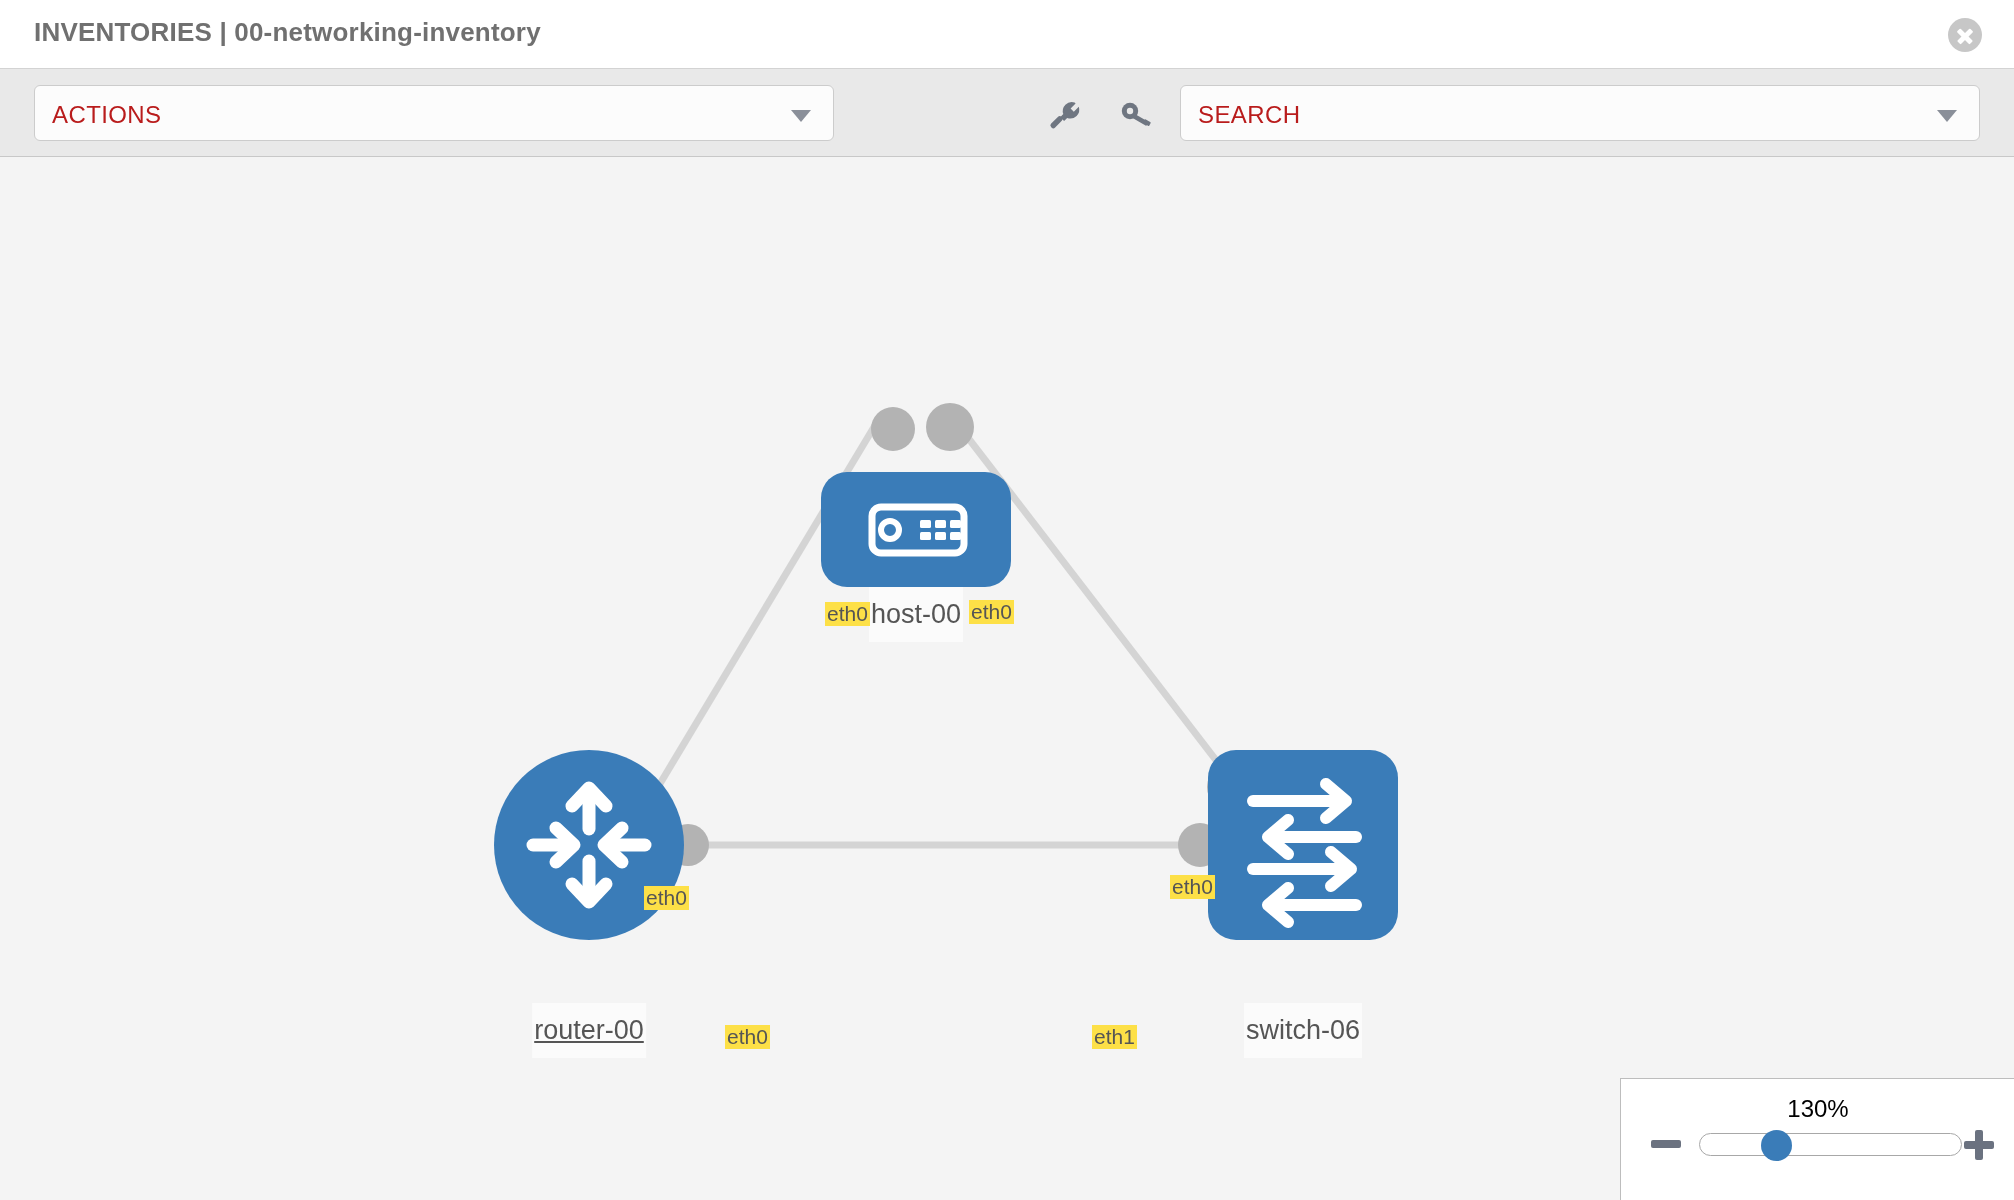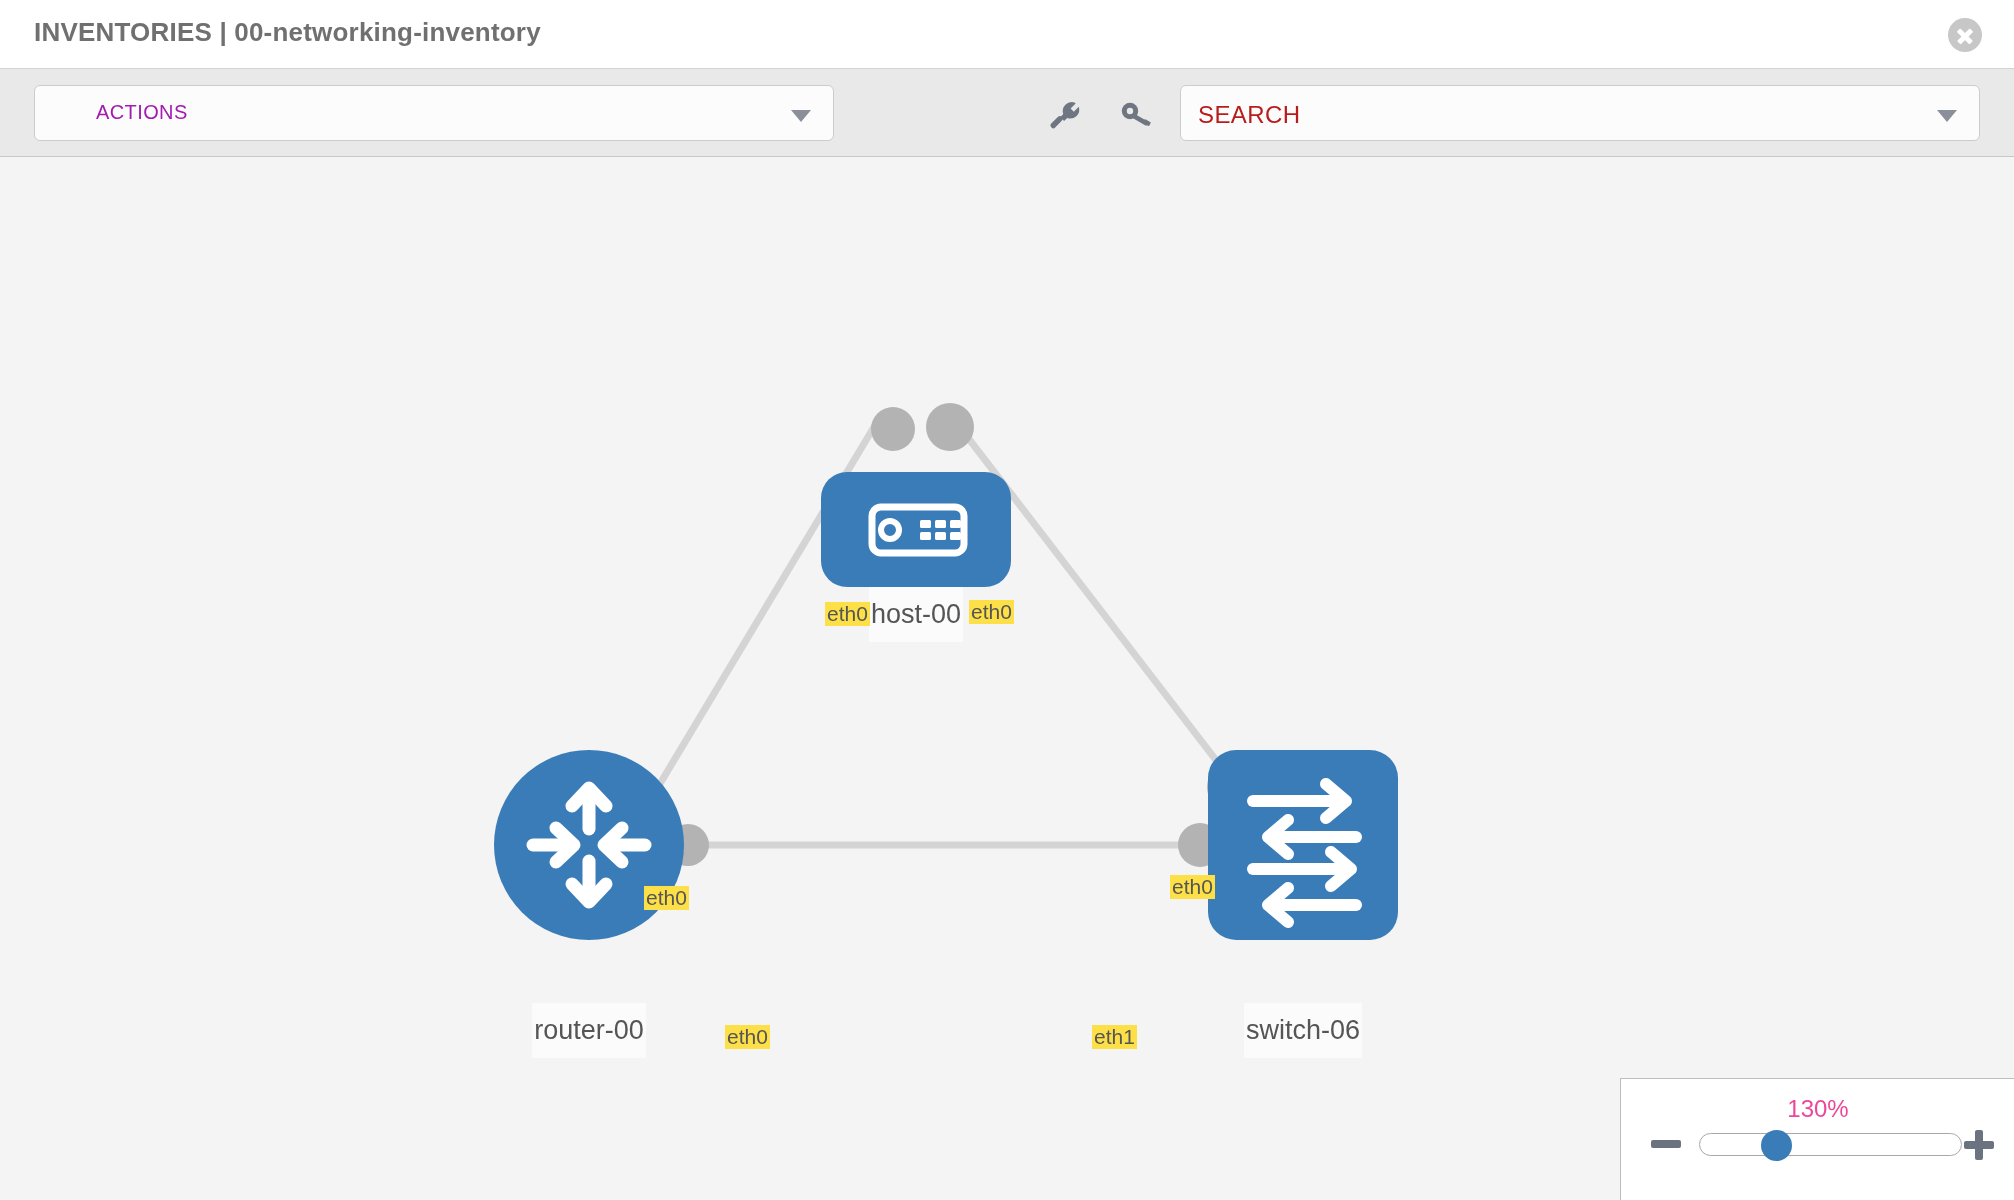--- a/index.html
+++ b/index.html
@@ -80,24 +80,23 @@
     background: #fcfcfc;
     border: 1px solid #cccccc;
     border-radius: 6px;
     box-sizing: border-box;
     cursor: pointer;
   }
   .actions-select .label {
     position: absolute;
     left: 17px;
     top: 15px;
-    font-size: 20px;
-    color: #a21caf;
+    font-size: 24px;
+    color: #b91c1c;
     letter-spacing: 0.4px;
-    margin-left: 44px;
   }
   .caret {
     position: absolute;
     right: 22px;
     top: 24px;
     width: 0; height: 0;
     border-left: 10px solid transparent;
     border-right: 10px solid transparent;
     border-top: 12px solid #8a8f99;
   }
@@ -183,21 +182,21 @@
     border-bottom: none;
     box-sizing: border-box;
   }
   .zoom-value {
     position: absolute;
     left: 0;
     top: 16px;
     width: 394px;
     text-align: center;
     font-size: 24px;
-    color: #ec4899;
+    color: #000000;
   }
   .zoom-minus {
     position: absolute;
     left: 30px;
     top: 61px;
     width: 30px;
     height: 8px;
     border-radius: 2px;
     background: #6b7280;
     cursor: pointer;
@@ -348,21 +347,21 @@
           <polyline points="1288,663 1268,680 1288,697"></polyline>
           <line x1="1253" y1="712" x2="1348" y2="712"></line>
           <polyline points="1331,695 1351,712 1331,729"></polyline>
           <line x1="1271" y1="748" x2="1356" y2="748"></line>
           <polyline points="1288,731 1268,748 1288,765"></polyline>
         </g>
       </g>
     </svg>
 
     <div class="node-label" style="left:916px; top:430px;">host-00</div>
-    <div class="node-label" style="left:589px; top:846px;">router-00</div>
+    <div class="node-label" style="left:589px; top:846px;text-decoration:underline;">router-00</div>
     <div class="node-label" style="left:1303px; top:846px;">switch-06</div>
 
     <div class="edge-label" style="left:825px; top:445px;">eth0</div>
     <div class="edge-label" style="left:969px; top:443px;">eth0</div>
 
     <div class="edge-label" style="left:644px; top:729px;">eth0</div>
     <div class="edge-label" style="left:1170px; top:718px;">eth0</div>
 
     <div class="edge-label" style="left:725px; top:868px;">eth0</div>
     <div class="edge-label" style="left:1101px; top:868px;">eth</div>

